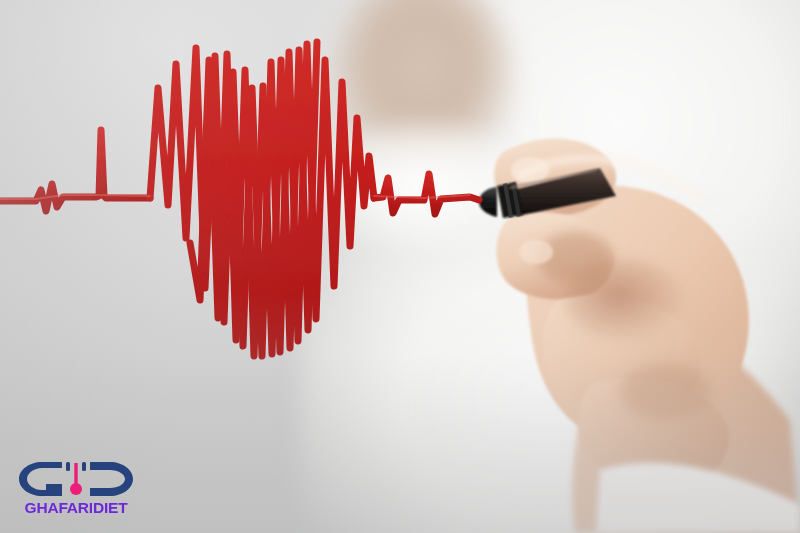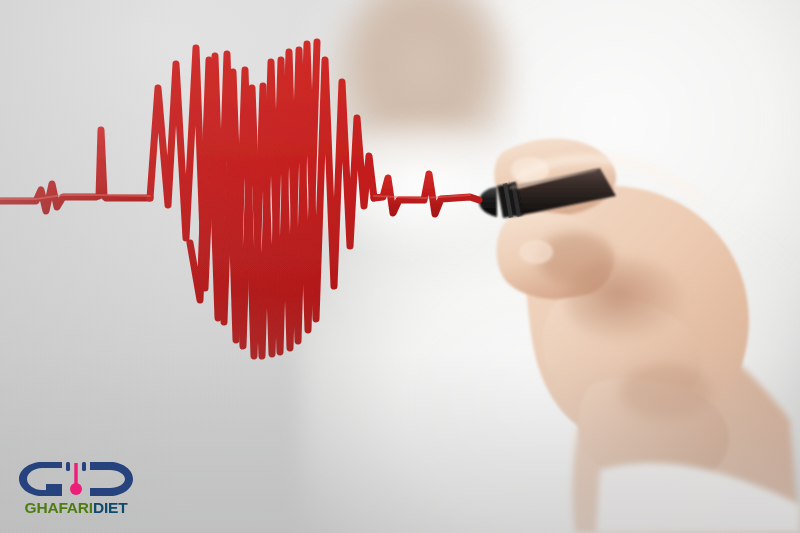--- a/index.html
+++ b/index.html
@@ -95,22 +95,22 @@
   .logo-word {
     margin-top: 1px;
     text-align: center;
     font-family: "Liberation Sans", sans-serif;
     font-weight: 700;
     font-size: 15.5px;
     letter-spacing: -0.2px;
     line-height: 1;
     white-space: nowrap;
   }
-  .logo-word .w1 { color: #4d7c0f; }
-  .logo-word .w2 { color: #0c4a6e; }
+  .logo-word .w1 { color: #6d28d9; }
+  .logo-word .w2 { color: #6d28d9; }
 </style>
 </head>
 <body>
 
 <div class="stage">
 
   <div class="bg-base"></div>
   <div class="shirt"></div>
   <div class="shirt-2"></div>
   <div class="neck"></div>

